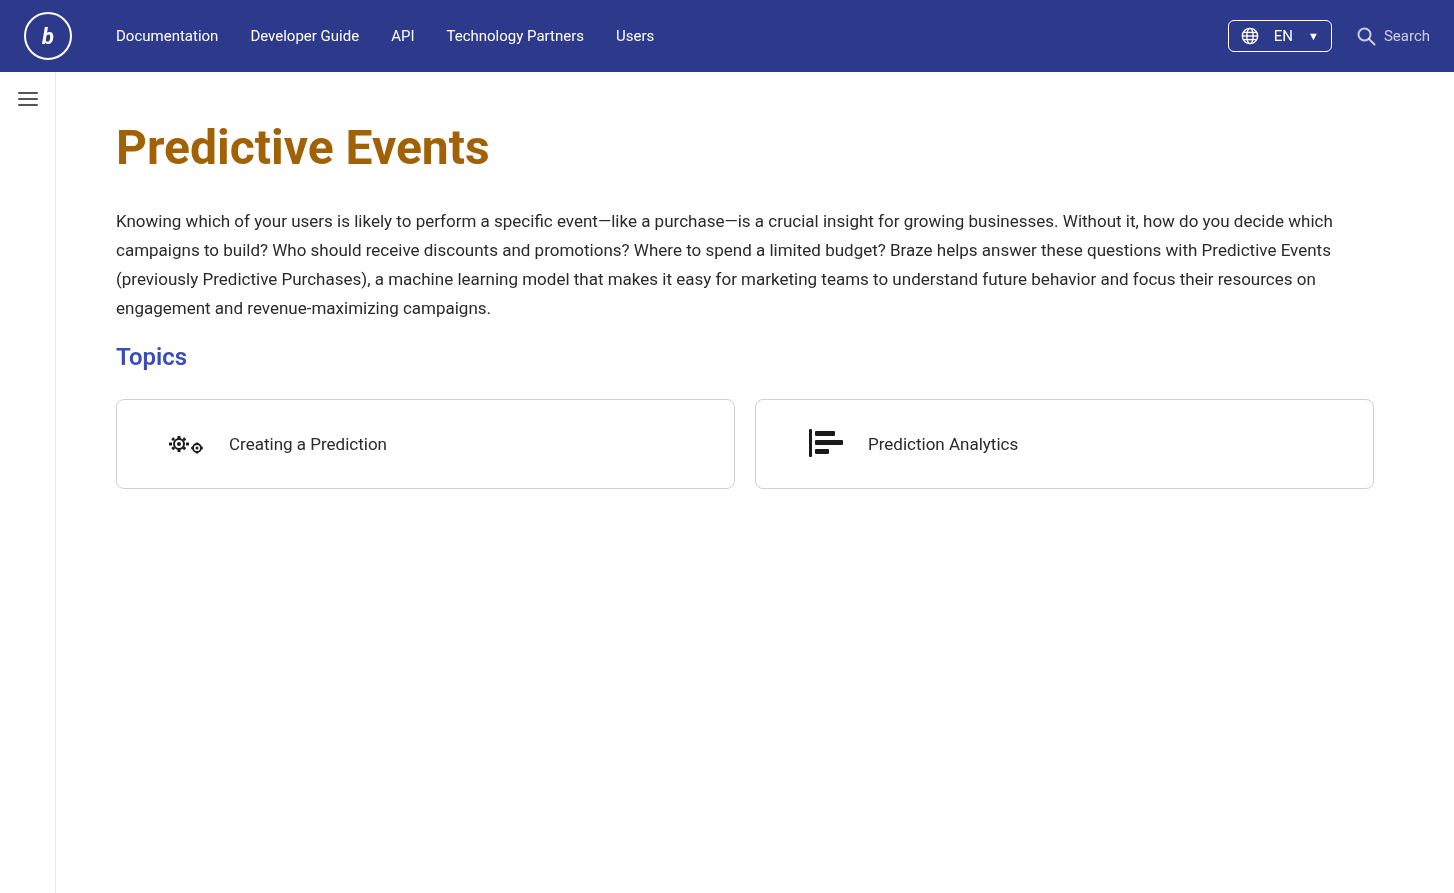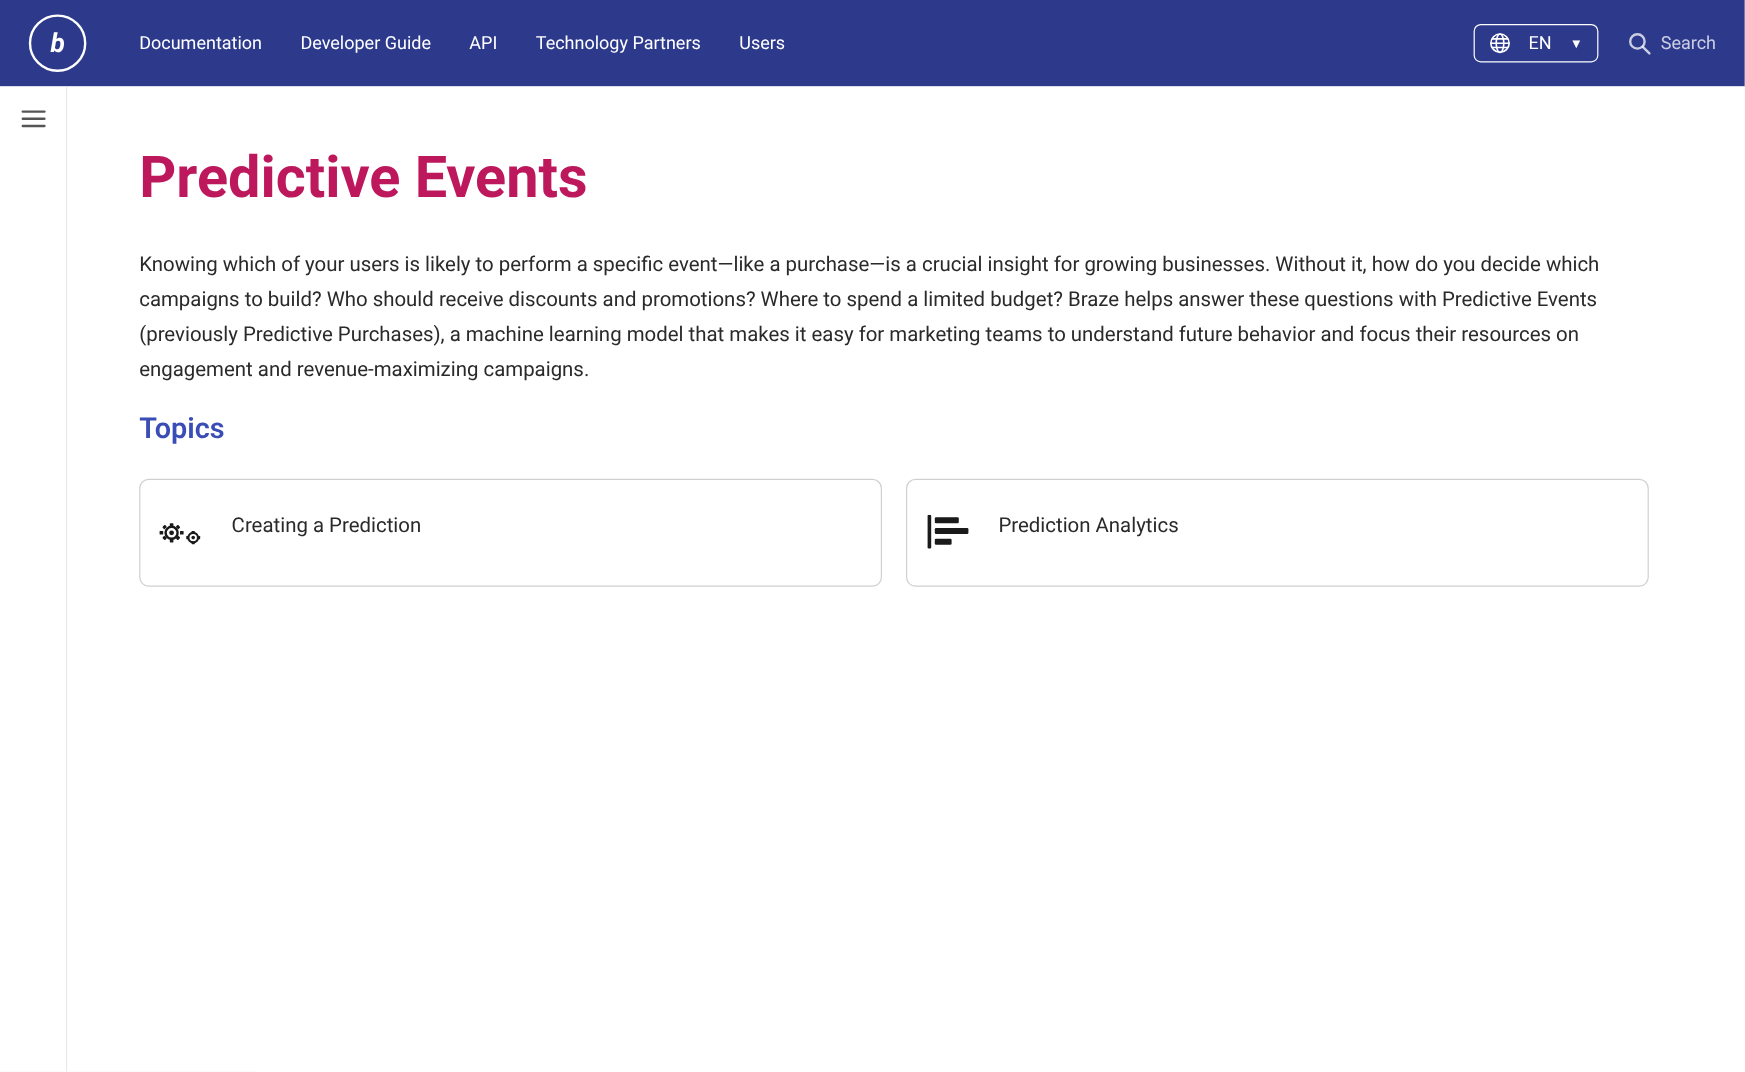--- a/index.html
+++ b/index.html
@@ -142,21 +142,21 @@
     .content {
       flex: 1;
       background: white;
       padding: 48px 80px 60px 60px;
       max-width: 1398px;
     }
 
     .page-title {
       font-size: 48px;
       font-weight: 700;
-      color: #be185d;
+      color: #a16207;
       margin-bottom: 32px;
       line-height: 1.15;
     }
 
     .page-description {
       font-size: 17px;
       line-height: 1.7;
       color: #2a2a2a;
       margin-bottom: 20px;
       max-width: 1260px;
@@ -172,22 +172,23 @@
     .topics-grid {
       display: grid;
       grid-template-columns: 1fr 1fr;
       gap: 20px;
       max-width: 1260px;
     }
 
     .topic-card {
       border: 1px solid #d0d0d0;
       border-radius: 8px;
-      padding: 28px 12px;
-      display: flex;
+      padding: 28px 48px;
+      display: flex;
+      align-items: center;
       gap: 20px;
       cursor: pointer;
       background: white;
       transition: border-color 0.15s, box-shadow 0.15s;
     }
 
     .topic-card.full-width {
       grid-column: 1 / 2;
     }
 

